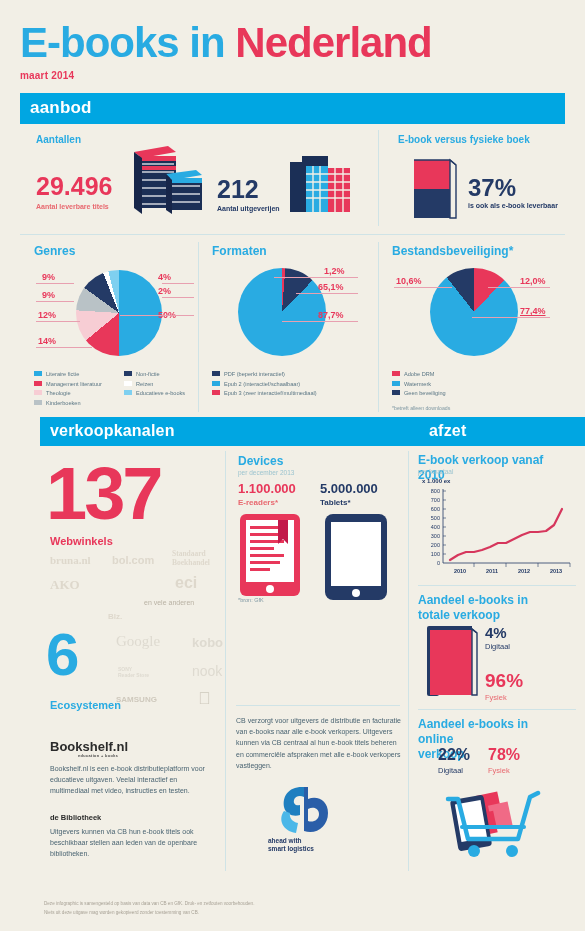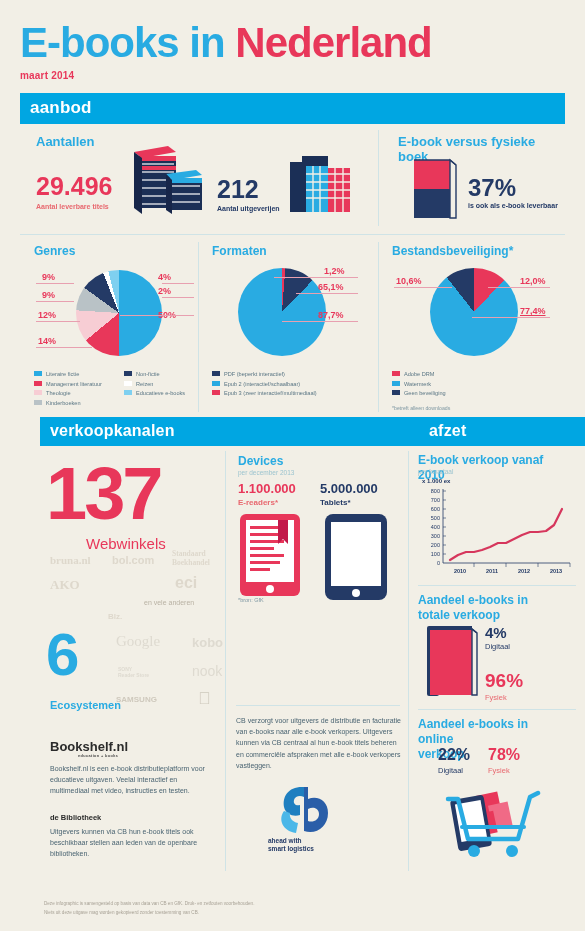--- a/index.html
+++ b/index.html
@@ -21,21 +21,21 @@
   
   .banner {
     background: #00a6e2; color: #ffffff;
     font-size: 17px; font-weight: bold;
     padding: 5px 10px 6px 10px;
     letter-spacing: .2px;
   }
   .banner.small { font-size: 16px; }
 
   
-  .hdr { color: #29abe2; font-size: 13px; font-weight: bold; }
+  .hdr { color: #29abe2; font-size: 10px; font-weight: bold; }
   .hdr.big { font-size: 12px; line-height: 1.25; }
   .sub-note { color: #9cc4cf; font-size: 6.5px; margin-top: 1px; }
   .bignum { font-weight: bold; line-height: 1; }
   .red { color: #e8375a; }
   .navy { color: #243a66; }
   .cap { font-size: 7px; font-weight: bold; }
   .cap.red { color: #e8686f; }
   .cap.navy { color: #243a66; }
 
   .vline { position: absolute; width: 1px; background: #cfe3e6; }
@@ -68,21 +68,21 @@
   .legend .row { display: flex; align-items: flex-start; gap: 4px; margin-bottom: 1px; }
   .swatch { width: 8px; height: 5px; flex: 0 0 8px; margin-top: 1px; }
   .footnote { font-size: 5.2px; color: #7f98a3; margin-top: 6px; }
 
   
   .lower { position: relative; }
   #verkoop-banner { position: absolute; left: 20px; top: 0; width: 434px; }
   #afzet-banner { position: absolute; left: 399px; top: 0; width: 166px; }
 
   #num137 { position: absolute; left: 26px; top: 40px; font-size: 74px; letter-spacing: -3px; }
-  #webwinkels-label { position: absolute; left: 30px; top: 118px; font-size: 15px; font-weight: normal; color: #e8375a; margin-left: 36px; }
+  #webwinkels-label { position: absolute; left: 30px; top: 118px; font-size: 11px; font-weight: bold; color: #e8375a; }
   .logo { color: #ded8cc; font-weight: bold; white-space: nowrap; }
   #logo-bruna { position: absolute; left: 30px; top: 137px; font-size: 11px; font-family: "Liberation Serif", serif; }
   #logo-bol { position: absolute; left: 92px; top: 137px; font-size: 11px; }
   #logo-standaard { position: absolute; left: 152px; top: 133px; font-size: 7.5px; font-family: "Liberation Serif", serif; line-height: 1.15; text-align: left; }
   #logo-ako { position: absolute; left: 30px; top: 160px; font-size: 13px; font-family: "Liberation Serif", serif; }
   #logo-blz { position: absolute; left: 88px; top: 163px; font-size: 8px; margin-top: 32px; }
   #logo-eci { position: absolute; left: 155px; top: 157px; font-size: 16px; }
   #en-vele { position: absolute; left: 124px; top: 182px; font-size: 7px; color: #b9b2a4; }
 
   #num6 { position: absolute; left: 26px; top: 208px; font-size: 60px; color: #29abe2; letter-spacing: -2px; }

